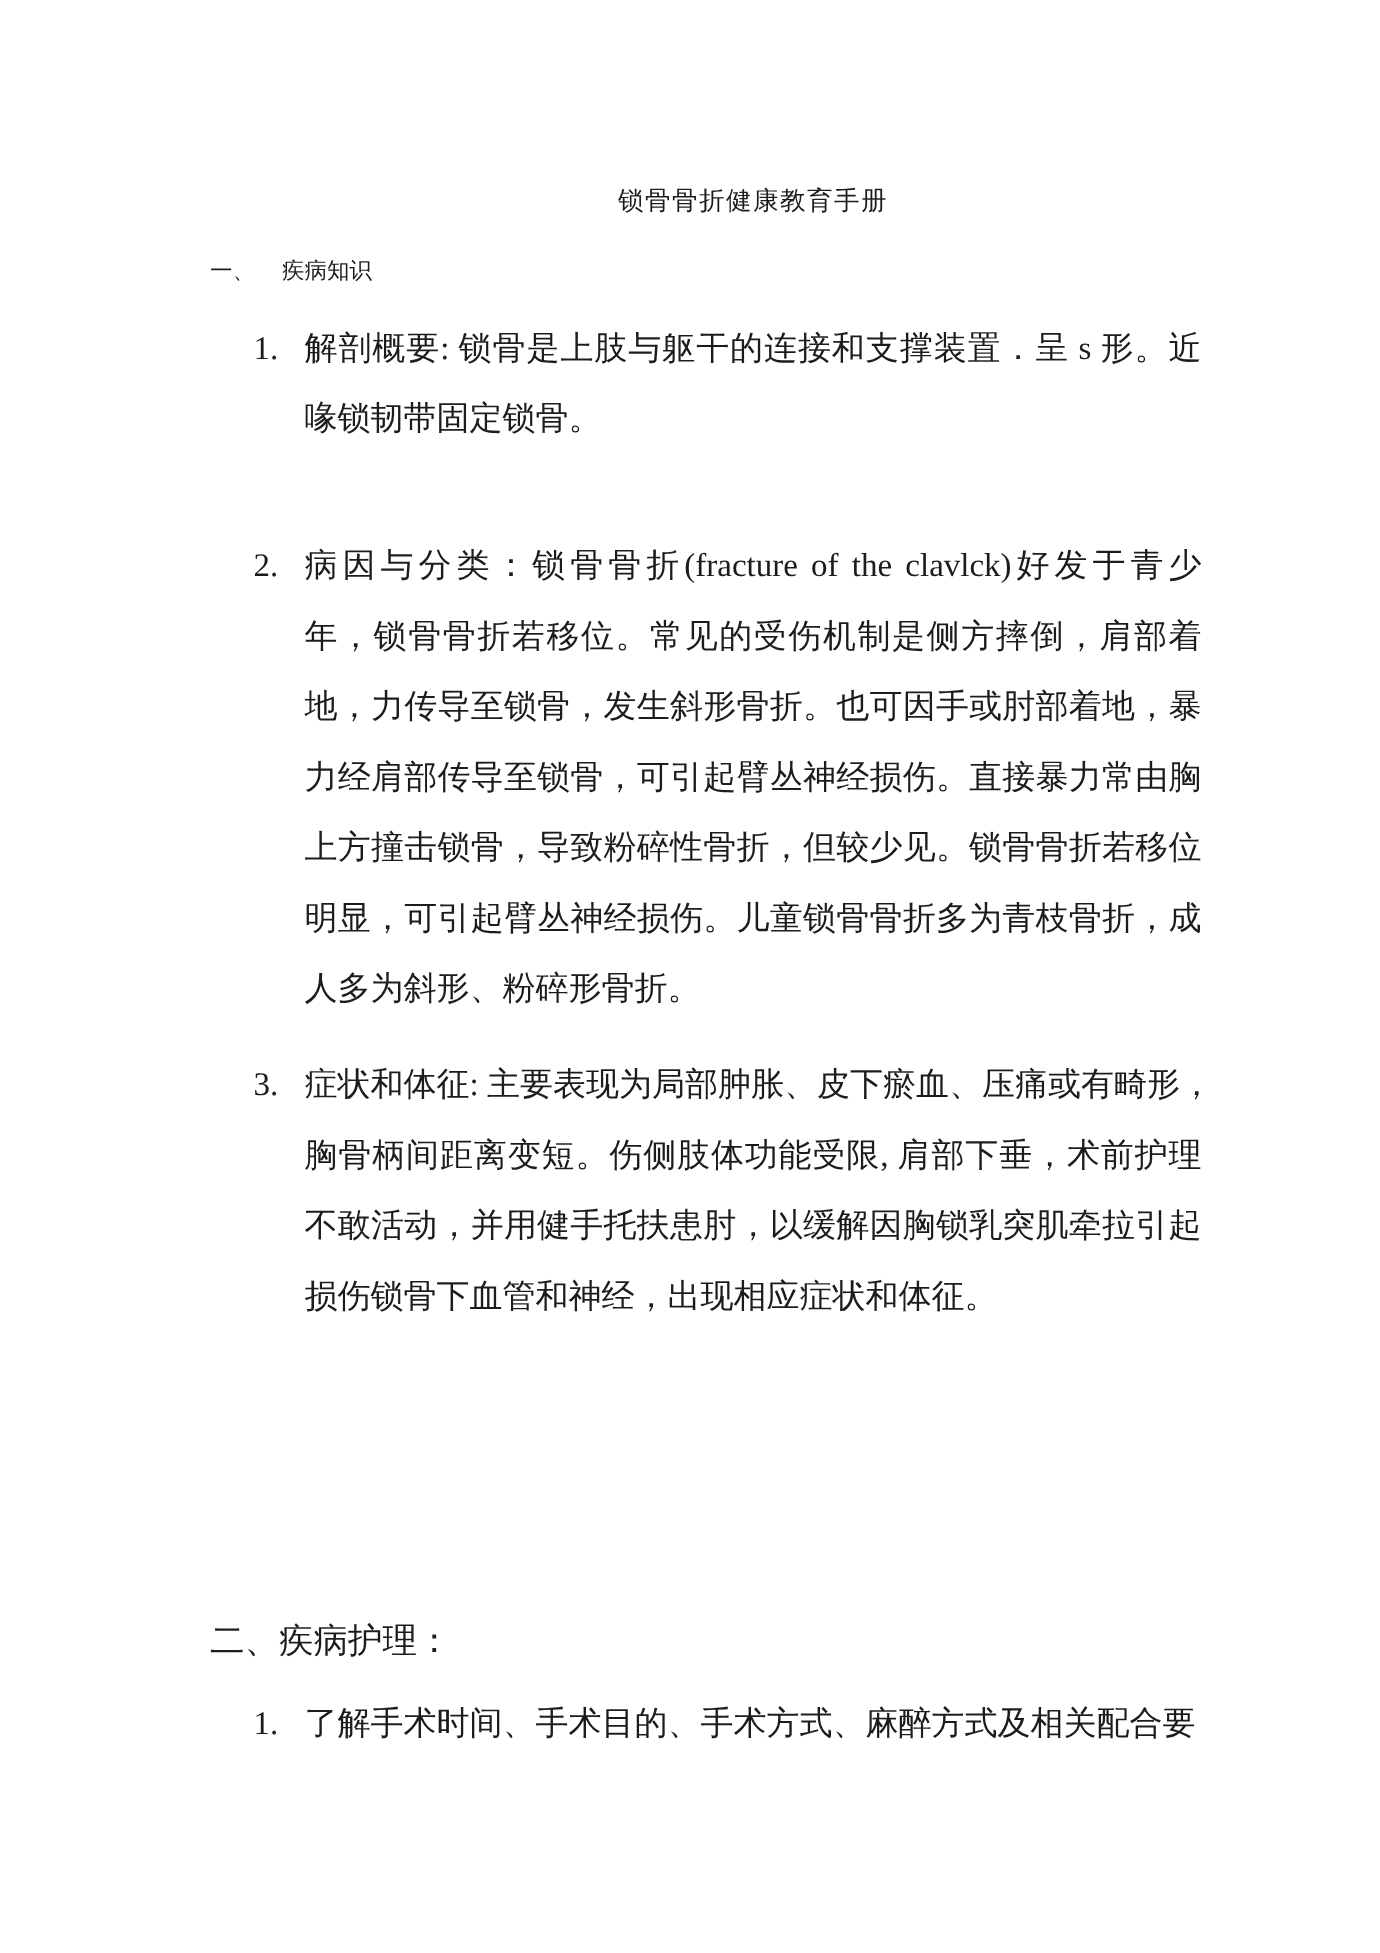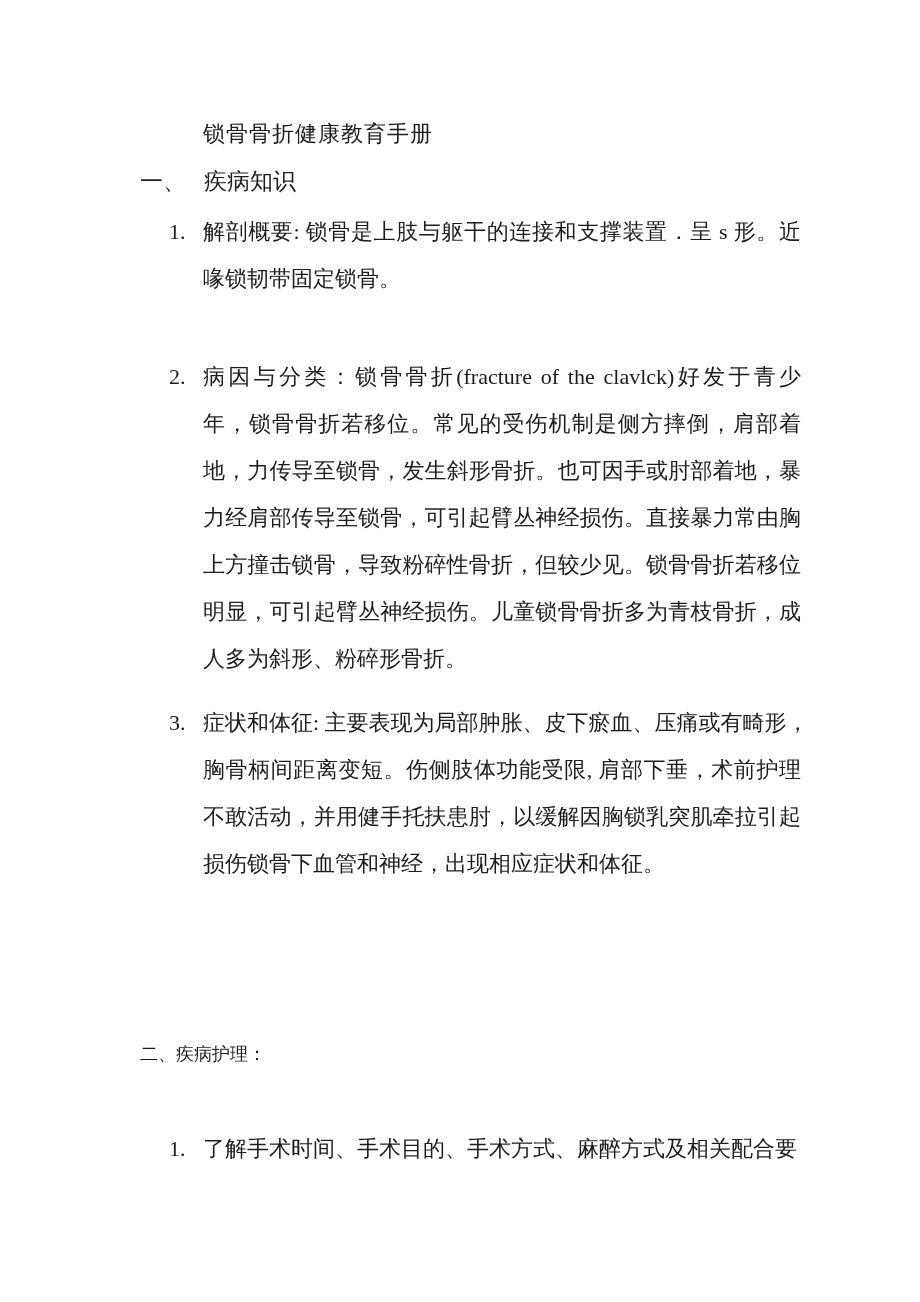--- a/index.html
+++ b/index.html
@@ -6,31 +6,31 @@
   .page{
     position:relative;
     width:920px;height:1302px;
     background:#ffffff;
     color:#1c1c1c;
     font-family:"Liberation Serif","DejaVu Serif",serif;
     overflow:hidden;
   }
   .doc-title{
     position:absolute;left:203px;top:110px;width:598px;
-    font-size:22px;line-height:47px;text-align:left;
+    font-size:17px;line-height:47px;text-align:center;
     letter-spacing:1px;
   }
   .sec-heading{
     position:absolute;left:140px;top:158px;
-    font-size:23px;line-height:47px;white-space:nowrap;
+    font-size:15px;line-height:47px;white-space:nowrap;
   }
   .sec-heading .heading-text{margin-left:18px;}
   .sec2-heading{
-    position:absolute;left:140px;top:1031px;
-    font-size:18px;line-height:47px;white-space:nowrap;
+    position:absolute;left:140px;top:1070px;
+    font-size:23px;line-height:47px;white-space:nowrap;
   }
   .sub-heading{
     position:absolute;left:173px;top:1078px;
     font-size:23px;line-height:47px;white-space:nowrap;
   }
   .item{
     position:absolute;left:203px;width:598px;
     font-size:22px;line-height:47px;
   }
   .item .num{

